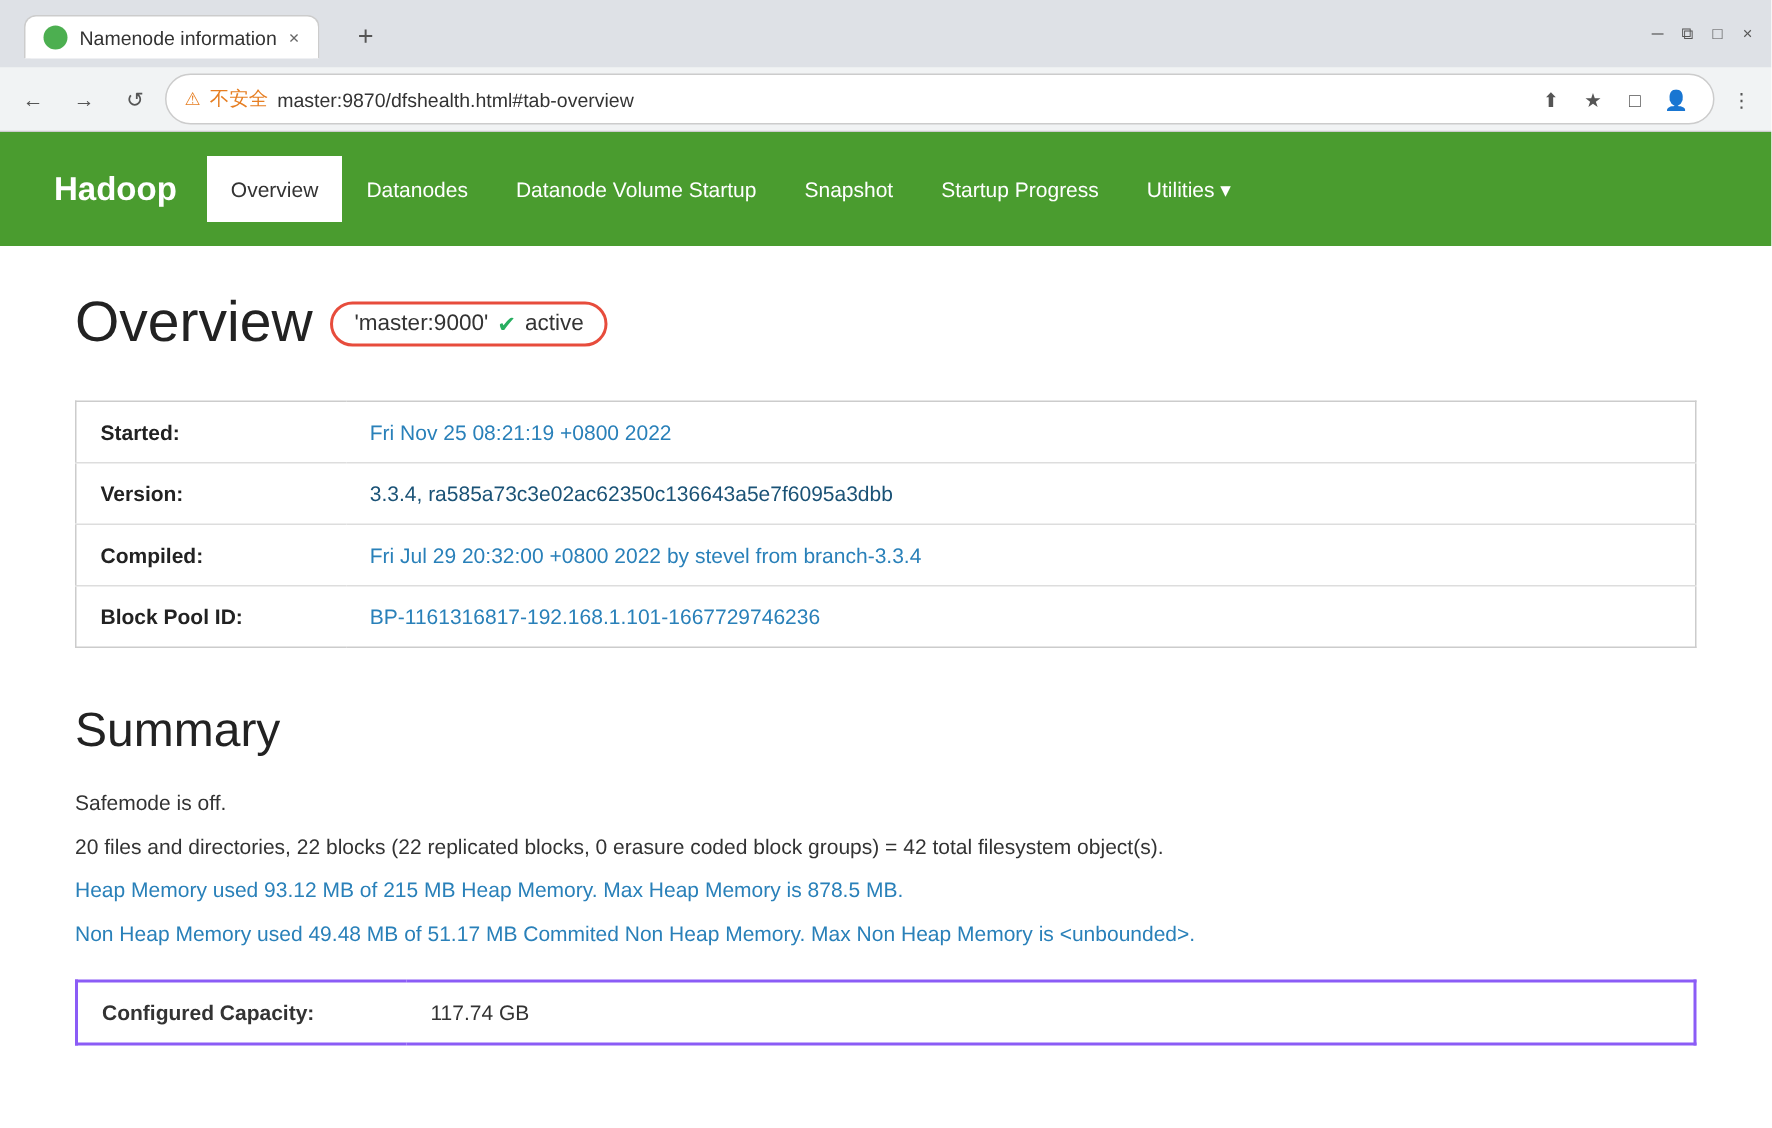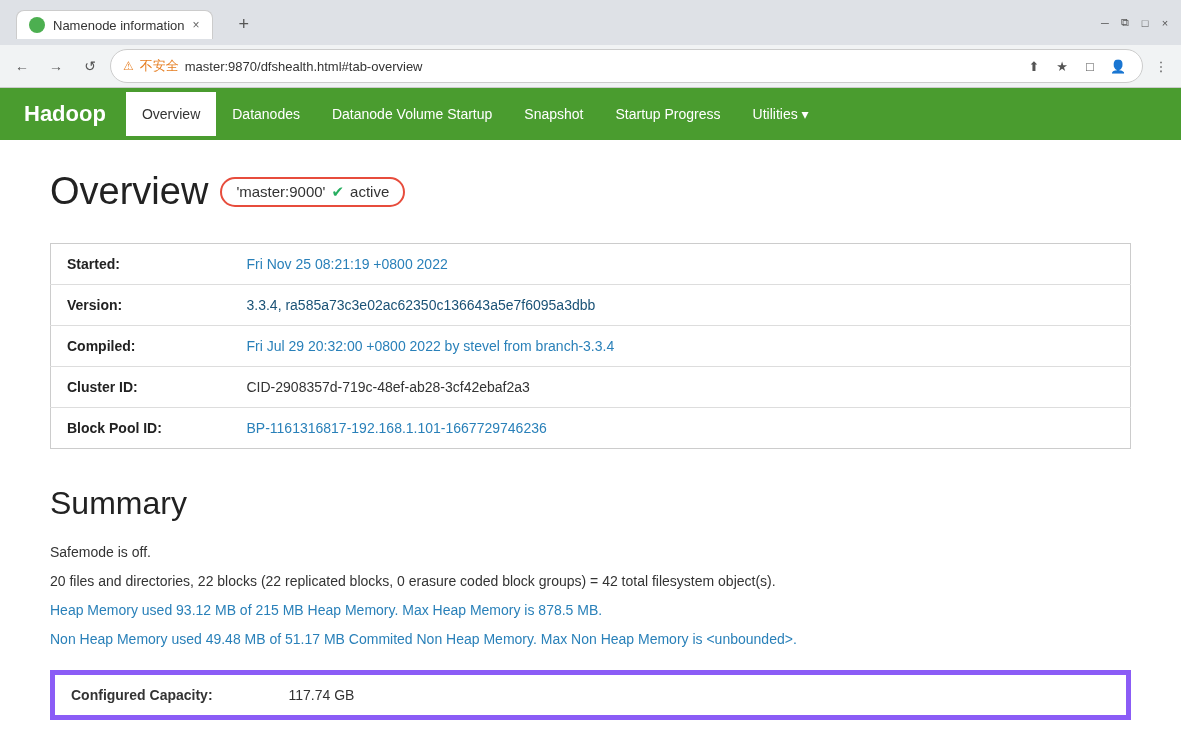--- a/index.html
+++ b/index.html
@@ -18,21 +18,21 @@
     .address-bar-row { display: flex; align-items: center; padding: 4px 8px; gap: 6px; background: #f1f3f4; }
     .nav-btn { width: 28px; height: 28px; display: flex; align-items: center; justify-content: center; color: #555; font-size: 14px; cursor: pointer; border-radius: 50%; }
     .address-bar { flex: 1; display: flex; align-items: center; background: #fff; border: 1px solid #ccc; border-radius: 20px; padding: 4px 12px; gap: 6px; }
     .security-icon { color: #e67e22; font-size: 12px; }
     .address-text { font-size: 13px; color: #333; flex: 1; }
     .address-actions { display: flex; gap: 4px; }
     .addr-btn { width: 24px; height: 24px; display: flex; align-items: center; justify-content: center; color: #555; font-size: 13px; cursor: pointer; }
     .browser-actions { display: flex; gap: 2px; }
 
     
-    .hadoop-nav { background: #4a9c2f; display: flex; align-items: center; padding: 4px; }
+    .hadoop-nav { background: #4a9c2f; display: flex; align-items: center; padding: 16px; }
     .hadoop-brand { color: #fff; font-size: 22px; font-weight: bold; padding: 0 20px; height: 44px; display: flex; align-items: center; }
     .nav-item { color: #fff; padding: 12px 16px; font-size: 14px; text-decoration: none; cursor: pointer; height: 44px; display: flex; align-items: center; }
     .nav-item.active { background: #fff; color: #333; }
     .nav-dropdown { display: flex; align-items: center; gap: 4px; }
 
     
     .main-content { padding: 30px 50px; background: #fff; min-height: 600px; }
 
     
     .overview-heading { display: flex; align-items: center; gap: 12px; margin-bottom: 30px; }
@@ -51,21 +51,21 @@
     .info-table td:last-child { color: #333; }
     .link-blue { color: #2980b9; }
     .link-blue-dark { color: #1a5276; }
 
     
     .summary-title { font-size: 32px; font-weight: normal; color: #222; margin-bottom: 20px; }
     .summary-text { font-size: 14px; color: #333; margin-bottom: 8px; line-height: 1.5; }
     .summary-link { color: #2980b9; }
 
     
-    .bottom-table { width: 100%; border-collapse: collapse; border: 5px solid #8b5cf6; margin-top: 20px; }
+    .bottom-table { width: 100%; border-collapse: collapse; border: 2px solid #8b5cf6; margin-top: 20px; }
     .bottom-table td { padding: 12px 16px; border-bottom: 1px solid #ddd; }
     .bottom-table td:first-child { font-weight: bold; width: 220px; }
     .page-wrapper { position: relative; overflow: hidden; }
   </style>
 </head>
 <body>
 
 <div class="browser-chrome">
 
   <div class="title-bar">
@@ -138,24 +138,20 @@
         </tr>
         <tr>
           <td>Version:</td>
           <td><span class="link-blue-dark">3.3.4, ra585a73c3e02ac62350c136643a5e7f6095a3dbb</span></td>
         </tr>
         <tr>
           <td>Compiled:</td>
           <td><span class="link-blue">Fri Jul 29 20:32:00 +0800 2022 by stevel from branch-3.3.4</span></td>
         </tr>
         <tr>
-          <td>Cluster ID:</td>
-          <td><span>CID-2908357d-719c-48ef-ab28-3cf42ebaf2a3</span></td>
-        </tr>
-        <tr>
           <td>Block Pool ID:</td>
           <td><span class="link-blue">BP-1161316817-192.168.1.101-1667729746236</span></td>
         </tr>
       </tbody>
     </table>
 
     <h2 class="summary-title">Summary</h2>
     <p class="summary-text">Safemode is off.</p>
     <p class="summary-text">20 files and directories, 22 blocks (22 replicated blocks, 0 erasure coded block groups) = 42 total filesystem object(s).</p>
     <p class="summary-text summary-link">Heap Memory used 93.12 MB of 215 MB Heap Memory. Max Heap Memory is 878.5 MB.</p>

